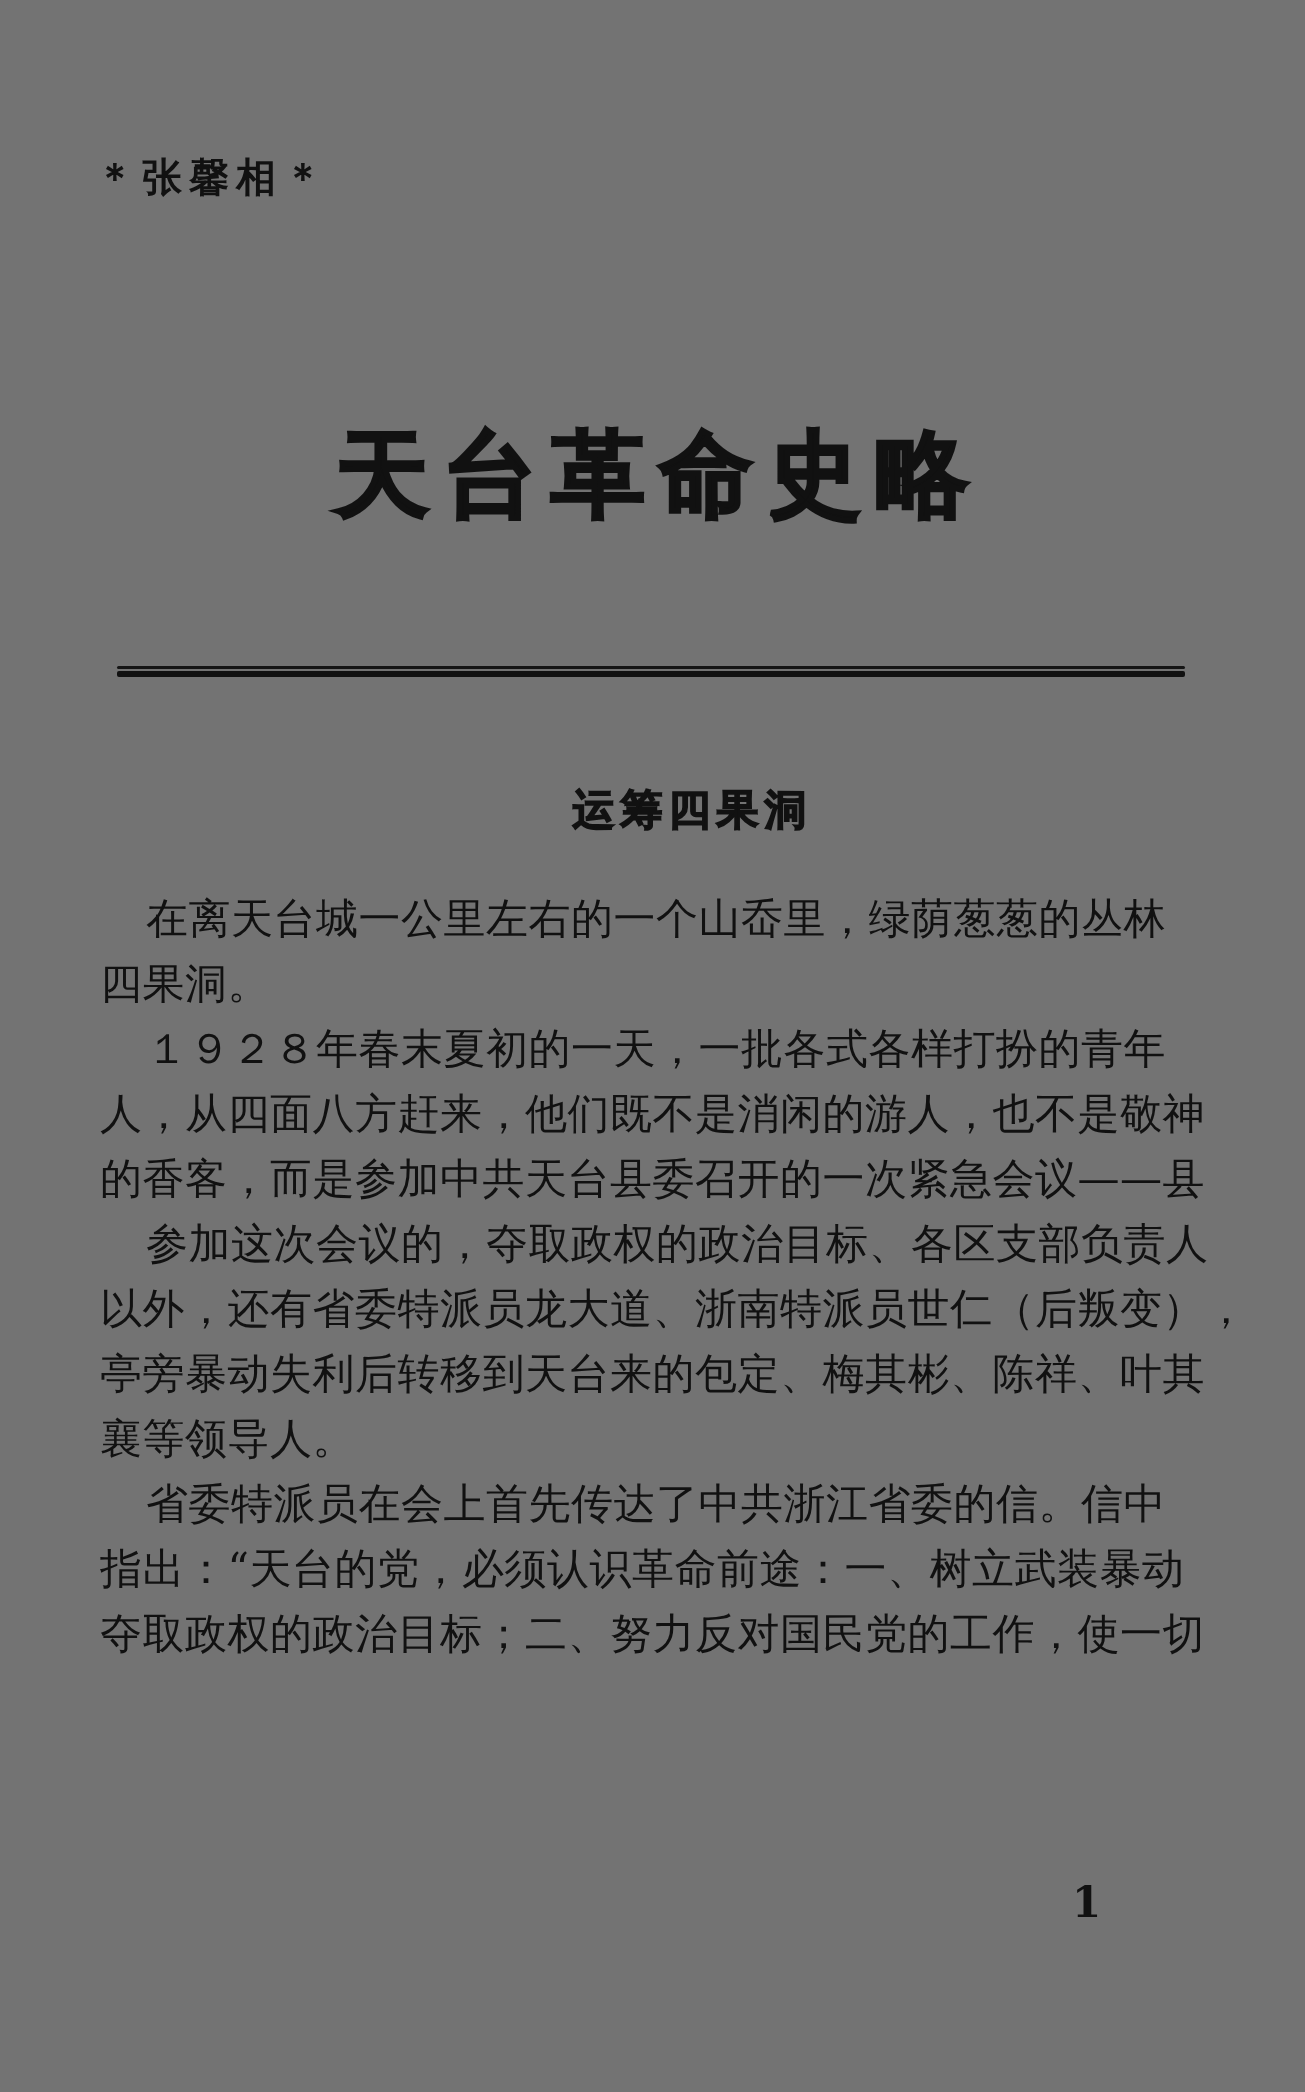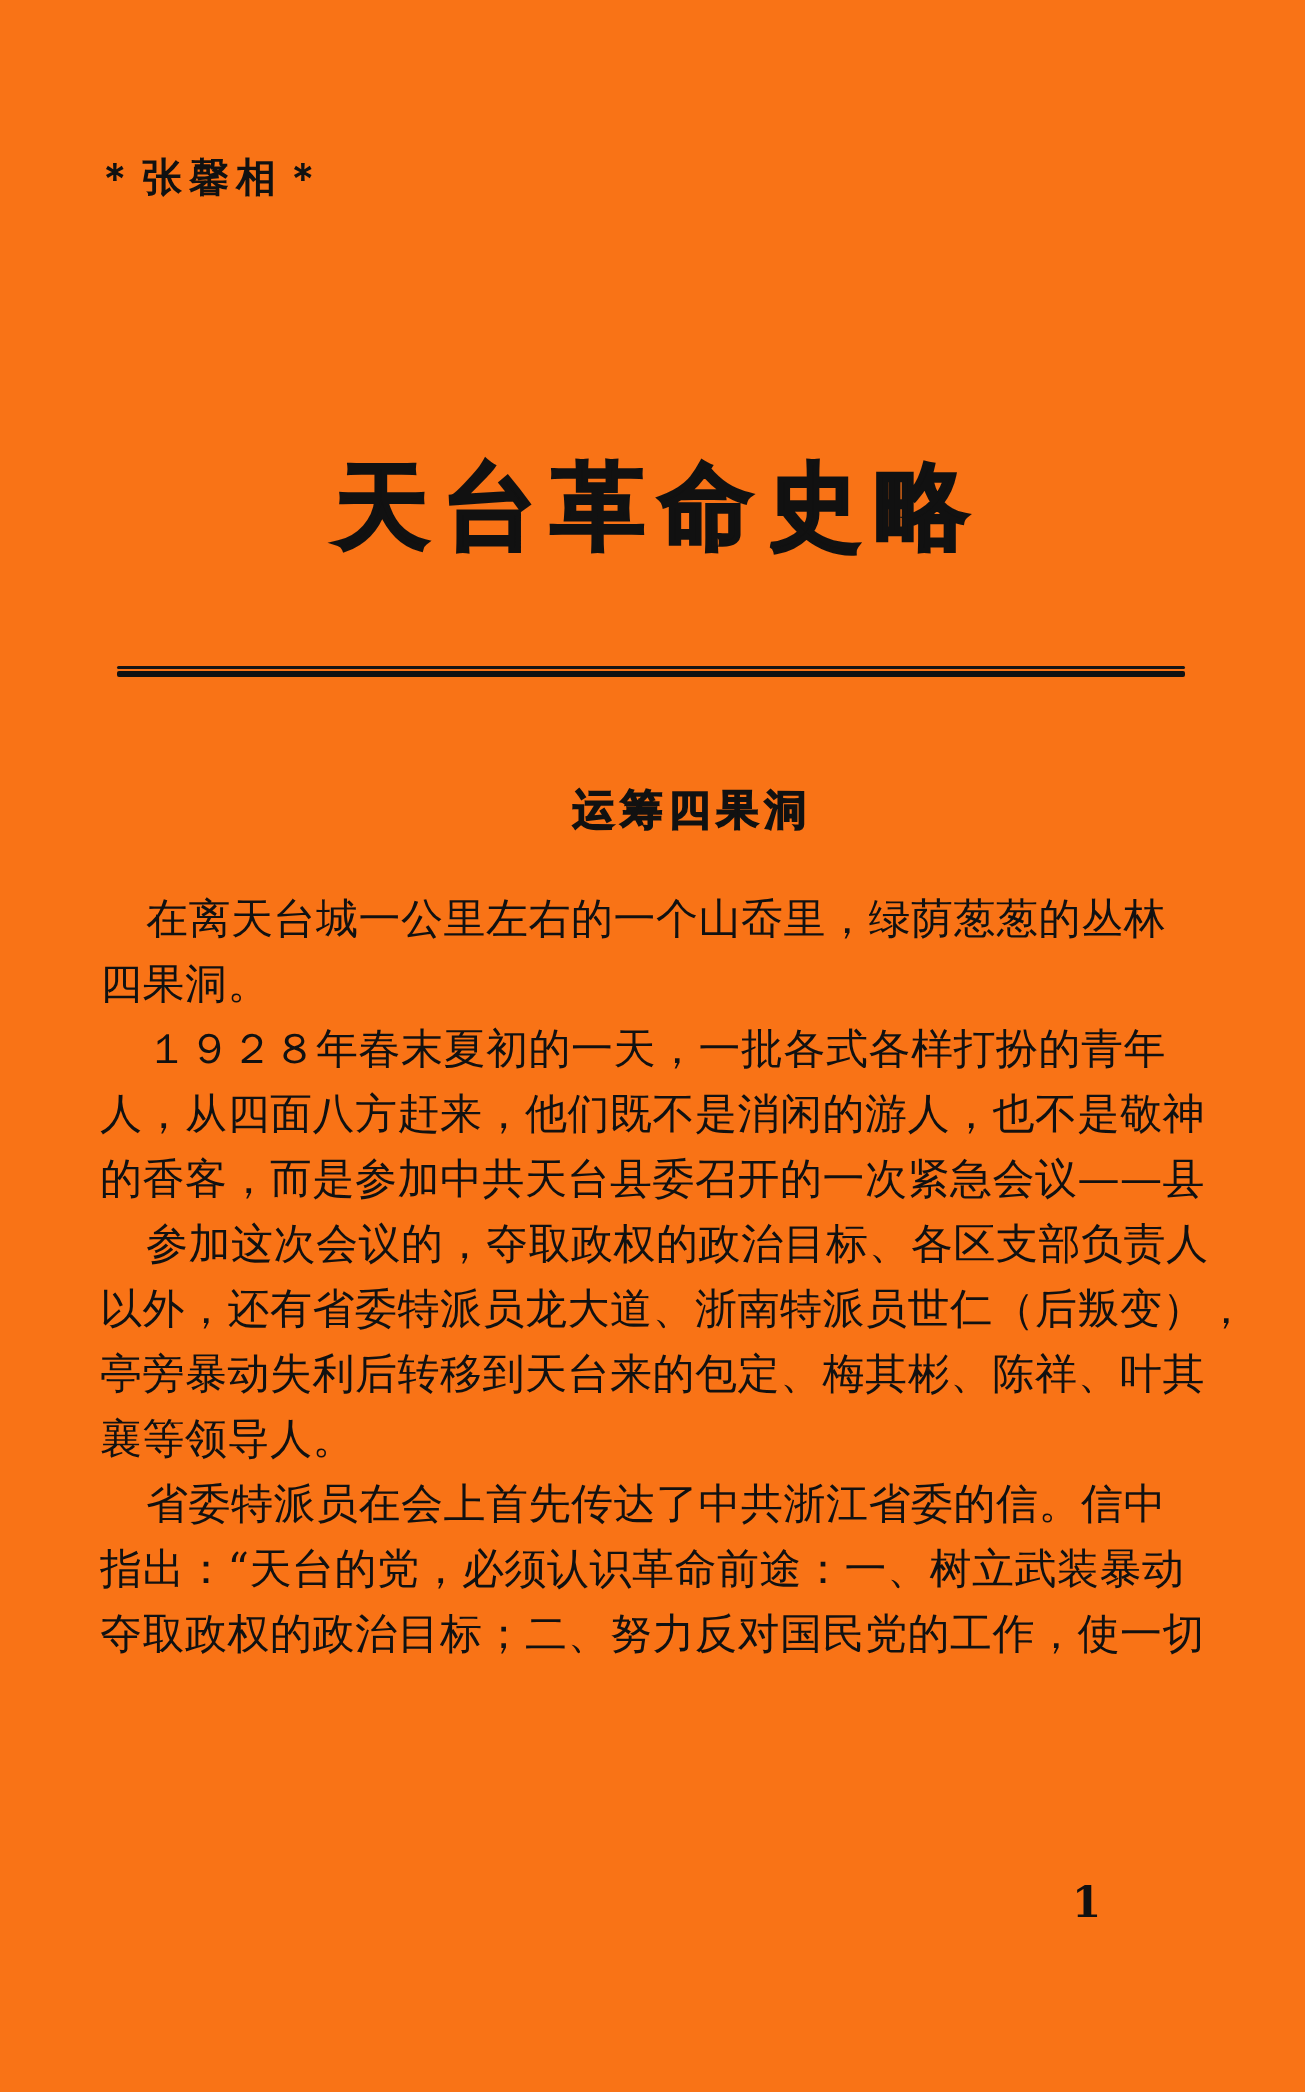--- a/index.html
+++ b/index.html
@@ -5,21 +5,21 @@
   html, body {
     margin: 0;
     padding: 0;
     background: #e8e8e4;
   }
   .page {
     position: relative;
     width: 1305px;
     height: 2092px;
     margin: 0 auto;
-    background: #f97316;
+    background: #737373;
     color: #111111;
     overflow: hidden;
     font-family: "DejaVu Serif", "Liberation Serif", serif;
   }
   .byline {
     position: absolute;
     left: 95px;
     top: 150px;
     font-family: "DejaVu Sans", "Liberation Sans", sans-serif;
     font-weight: 900;
@@ -30,21 +30,20 @@
   .main-title {
     position: absolute;
     top: 412px;
     left: 50%;
     transform: translateX(-49%);
     font-family: "DejaVu Sans", "Liberation Sans", sans-serif;
     font-weight: 900;
     font-size: 94px;
     letter-spacing: 14px;
     white-space: nowrap;
-    margin-top: 32px;
     -webkit-text-stroke: 3px #111;
   }
   .rule {
     position: absolute;
     left: 117px;
     top: 666px;
     width: 1068px;
     height: 12px;
   }
   .rule .thin {

